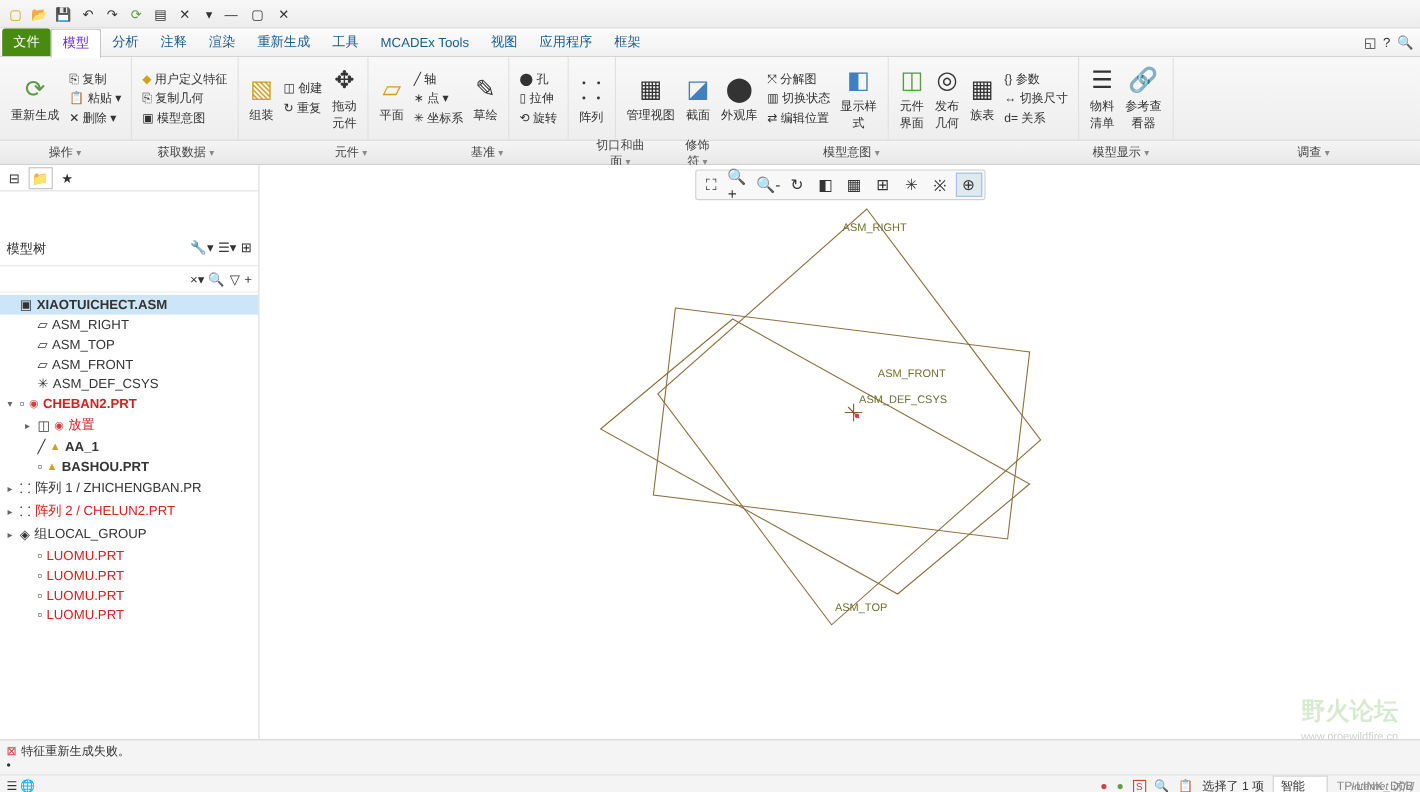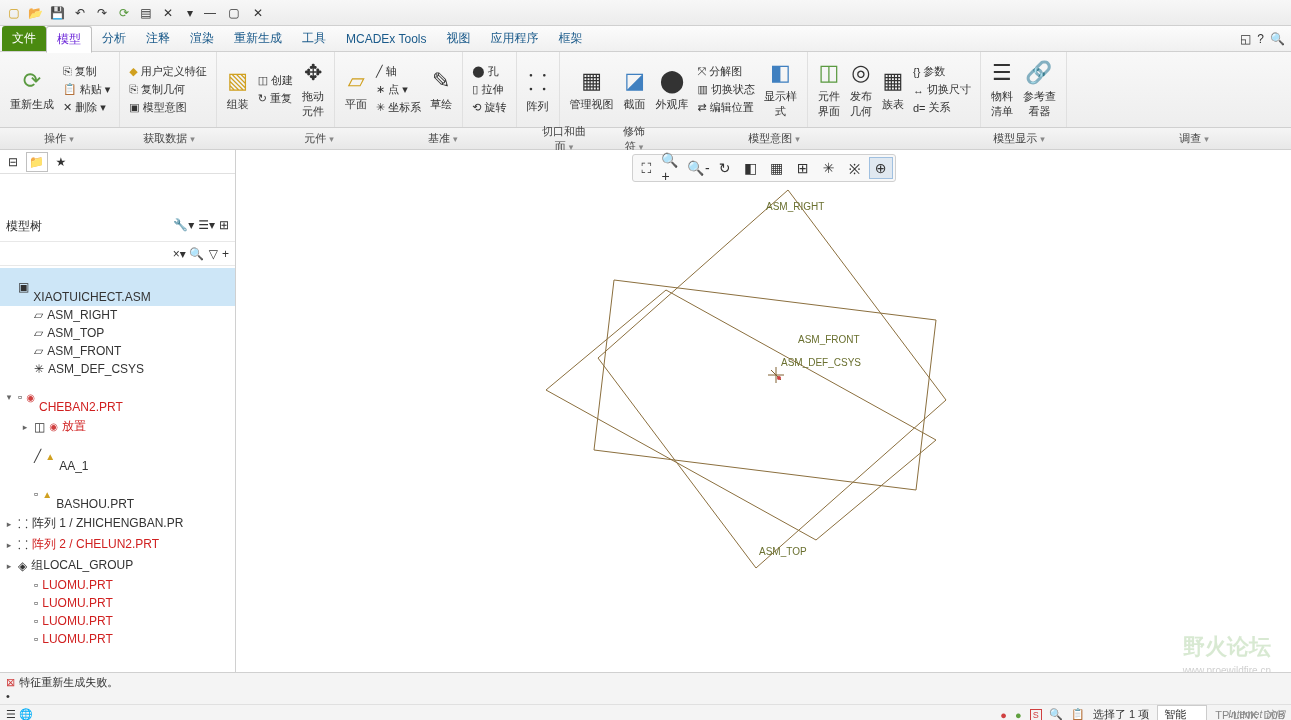--- a/index.html
+++ b/index.html
@@ -30,21 +30,21 @@
 .side-tab-btn { width: 22px; height: 20px; border: 1px solid transparent; display: flex; align-items: center; justify-content: center; }
 .side-tab-btn.active { background: #fff; border: 1px solid #c0c0c0; }
 .tree-hdr { height: 24px; display: flex; padding: 0 6px; font-size: 12px; border-bottom: 1px solid #e8e8e8; margin-top: 44px; }
 .tree-tools { margin-left: auto; display: flex; gap: 4px; }
 .tree-search { height: 24px; display: flex; align-items: center; padding: 0 6px; justify-content: flex-end; gap: 4px; border-bottom: 1px solid #e8e8e8; }
 .tree-body { flex: 1; overflow: auto; padding: 2px 0; }
 .tree-item { display: flex; align-items: center; gap: 4px; padding: 2px 4px; white-space: nowrap; font-size: 12px; }
 .tree-item.sel { background: #cde6f7; }
 .tree-item .exp { width: 10px; text-align: center; color: #666; font-size: 9px; }
 .ti-red { color: #d02020; }
-.ti-bold { font-weight: normal; margin-top: 20px; }
+.ti-bold { font-weight: bold; }
 .indent1 { padding-left: 20px; }
 .scroll-h { height: 16px; background: #f0f0f0; border-top: 1px solid #d8d8d8; }
 .canvas { flex: 1; position: relative; background: #fff; }
 .view-toolbar { position: absolute; top: 4px; left: 50%; transform: translateX(-50%); display: flex; gap: 2px; background: #f8f8f8; border: 1px solid #d0d0d0; padding: 2px; border-radius: 3px; }
 .vt-btn { width: 24px; height: 22px; display: flex; align-items: center; justify-content: center; border: 1px solid transparent; font-size: 14px; }
 .vt-btn.act { background: #e0e8f0; border-color: #a0c0e0; }
 svg.geom { position: absolute; top: 0; left: 0; width: 100%; height: 100%; }
 .geom text { font-size: 10px; fill: #6a7030; font-family: Arial; }
 .statusbar { position: absolute; bottom: 0; left: 0; right: 0; height: 48px; background: #f4f4f4; border-top: 1px solid #d0d0d0; display: flex; flex-direction: column; font-size: 11px; }
 .status-msgs { flex: 1; padding: 2px 6px; }

